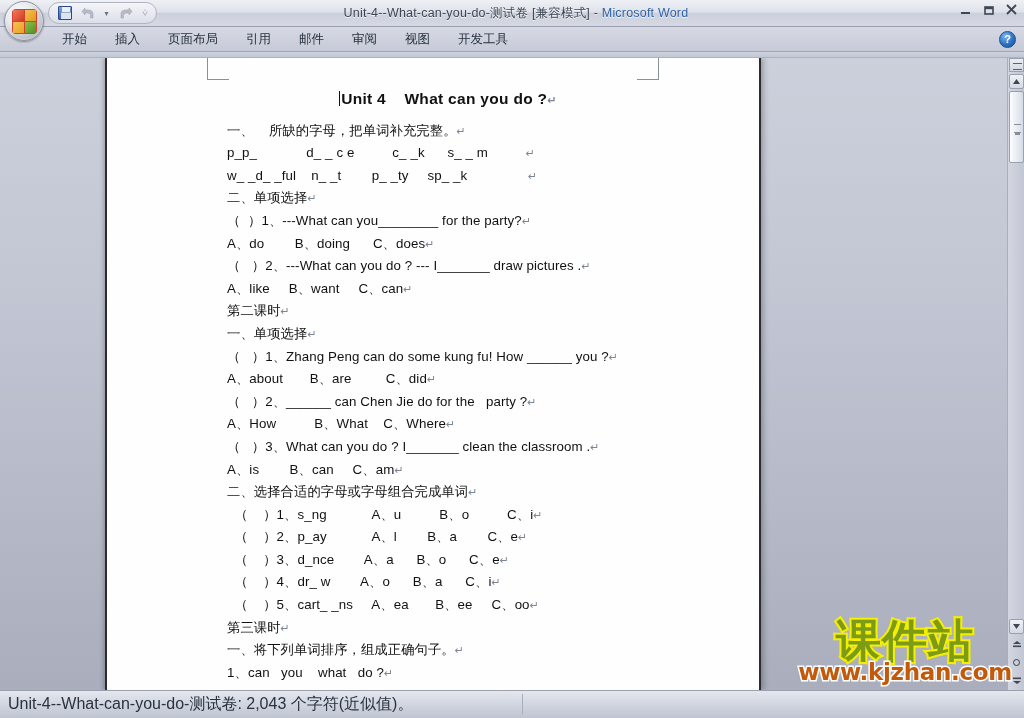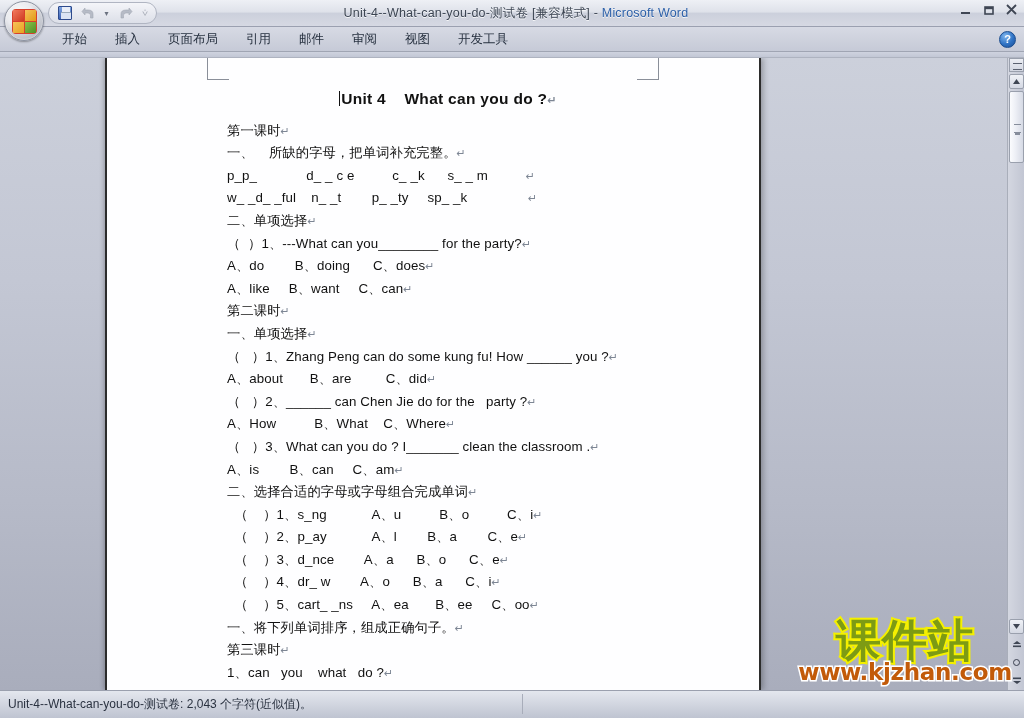--- a/index.html
+++ b/index.html
@@ -198,21 +198,21 @@
   .bp-sel .circ { width: 7px; height: 7px; border: 1px solid #3a4050; border-radius: 50%; }
 
   
   .statusbar {
     position: absolute; left: 0; bottom: 0; width: 1024px; height: 28px;
     background: linear-gradient(#e4e7ee 0%, #d3d7e1 45%, #bfc4d1 100%);
     border-top: 1px solid #9ba0ae;
   }
   .status-text {
     position: absolute; left: 8px; top: 0; height: 26px; line-height: 26px;
-    font-size: 12px; color: #2a3240;
+    font-size: 16px; color: #2a3240;
   }
   .status-div {
     position: absolute; left: 522px; top: 3px; width: 1px; height: 20px;
     background: #a8adba;
   }
 </style>
 </head>
 <body>
 
 <div class="app">
@@ -289,44 +289,44 @@
   <div class="ribbonstrip"></div>
 
   <div class="workspace">
     <div class="page">
       <div class="marginmark mm-tl"></div>
       <div class="marginmark mm-tr"></div>
 
       <div class="doc">
         <div class="ln title"><span class="caret"></span><span>Unit 4    What can you do ?</span><span class="pilcrow">↵</span></div>
 
-        <div class="ln"><span>第一课时</span><span class="pilcrow">↵</span></div>
         <div class="ln"><span>一、    所缺的字母，把单词补充完整。</span><span class="pilcrow">↵</span></div>
         <div class="ln"><span>p_p_             d_ _ c e          c_ _k      s_ _ m          </span><span class="pilcrow">↵</span></div>
         <div class="ln"><span>w_ _d_ _ful    n_ _t        p_ _ty     sp_ _k                </span><span class="pilcrow">↵</span></div>
         <div class="ln"><span>二、单项选择</span><span class="pilcrow">↵</span></div>
         <div class="ln"><span>（  ）1、---What can you________ for the party?</span><span class="pilcrow">↵</span></div>
         <div class="ln"><span>A、do        B、doing      C、does</span><span class="pilcrow">↵</span></div>
+        <div class="ln"><span>（   ）2、---What can you do ? --- I_______ draw pictures .</span><span class="pilcrow">↵</span></div>
         <div class="ln"><span>A、like     B、want     C、can</span><span class="pilcrow">↵</span></div>
         <div class="ln"><span>第二课时</span><span class="pilcrow">↵</span></div>
         <div class="ln"><span>一、单项选择</span><span class="pilcrow">↵</span></div>
         <div class="ln"><span>（   ）1、Zhang Peng can do some kung fu! How ______ you ?</span><span class="pilcrow">↵</span></div>
         <div class="ln"><span>A、about       B、are         C、did</span><span class="pilcrow">↵</span></div>
         <div class="ln"><span>（   ）2、______ can Chen Jie do for the   party ?</span><span class="pilcrow">↵</span></div>
         <div class="ln"><span>A、How          B、What    C、Where</span><span class="pilcrow">↵</span></div>
         <div class="ln"><span>（   ）3、What can you do ? I_______ clean the classroom .</span><span class="pilcrow">↵</span></div>
         <div class="ln"><span>A、is        B、can     C、am</span><span class="pilcrow">↵</span></div>
         <div class="ln"><span>二、选择合适的字母或字母组合完成单词</span><span class="pilcrow">↵</span></div>
         <div class="ln"><span>  （    ）1、s_ng            A、u          B、o          C、i</span><span class="pilcrow">↵</span></div>
         <div class="ln"><span>  （    ）2、p_ay            A、l        B、a        C、e</span><span class="pilcrow">↵</span></div>
         <div class="ln"><span>  （    ）3、d_nce        A、a      B、o      C、e</span><span class="pilcrow">↵</span></div>
         <div class="ln"><span>  （    ）4、dr_ w        A、o      B、a      C、i</span><span class="pilcrow">↵</span></div>
         <div class="ln"><span>  （    ）5、cart_ _ns     A、ea       B、ee     C、oo</span><span class="pilcrow">↵</span></div>
+        <div class="ln"><span>第三课时</span><span class="pilcrow">↵</span></div>
         <div class="ln"><span>一、将下列单词排序，组成正确句子。</span><span class="pilcrow">↵</span></div>
-        <div class="ln"><span>第三课时</span><span class="pilcrow">↵</span></div>
         <div class="ln"><span>1、can   you    what   do ?</span><span class="pilcrow">↵</span></div>
 
       </div>
     </div>
 
     <div class="watermark">
       <div class="wm-cn">课件站</div>
       <div class="wm-url">www.kjzhan.com</div>
     </div>
   </div>

